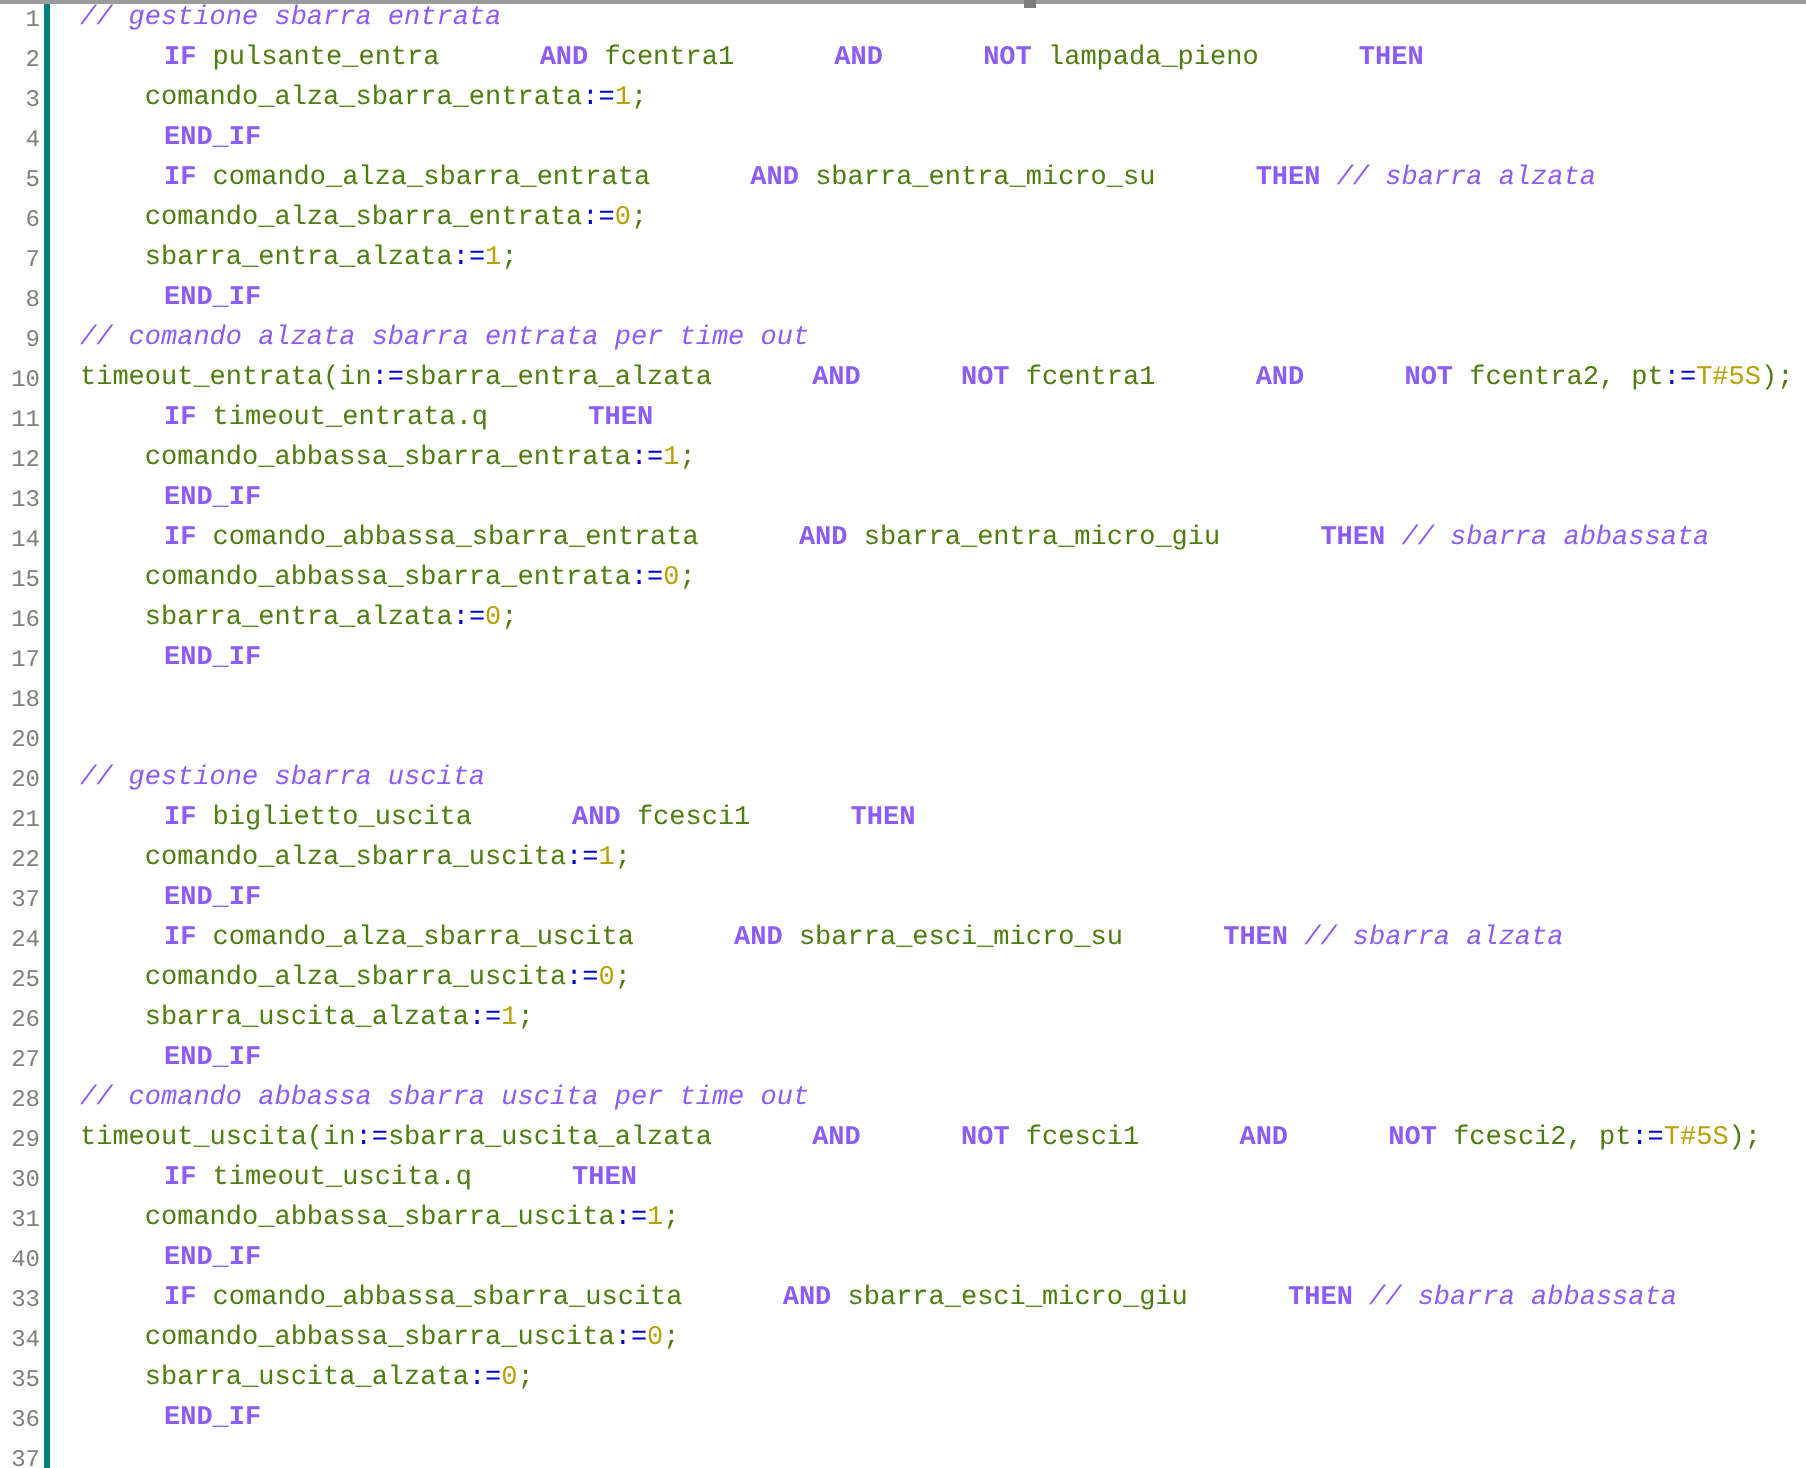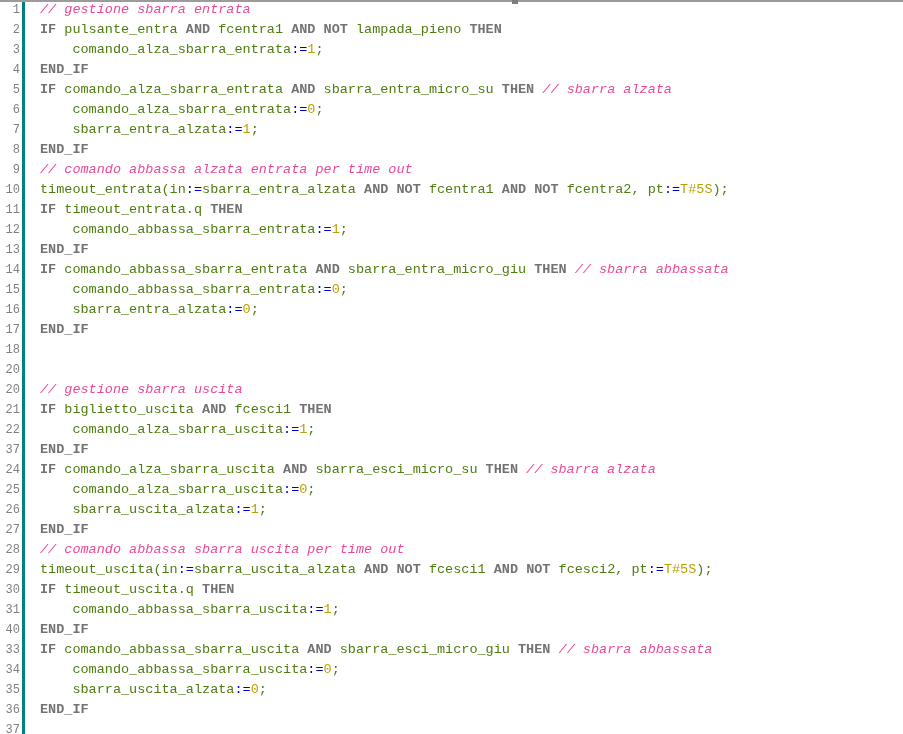--- a/index.html
+++ b/index.html
@@ -92,22 +92,22 @@
     line-height: 20px;
     font-size: 13.5px;
     font-family: "Liberation Mono", "DejaVu Sans Mono", monospace;
     white-space: pre;
     color: #000000;
     letter-spacing: 0px;
   }
 
   
   .t-plain   { color: #4d7c0f; }
-  .t-kw      { color: #737373; font-weight: bold; }
-  .t-comment { color: #ec4899; font-style: italic; }
+  .t-kw      { color: #8b5cf6; font-weight: bold; margin-left: 42px; }
+  .t-comment { color: #8b5cf6; font-style: italic; }
   .t-num     { color: #b8a005; }
   .t-op      { color: #0000cc; }
 </style>
 </head>
 <body>
 
 <div id="editor">
 
   <div id="top-rule"></div>
   <div id="top-rule-tick"></div>
@@ -158,21 +158,21 @@
   <div id="code">
     <div id="code-lines">
         <span class="line"><span class="t-comment">// gestione sbarra entrata</span></span>
         <span class="line"><span class="t-kw">IF</span><span class="t-plain"> pulsante_entra </span><span class="t-kw">AND</span><span class="t-plain"> fcentra1 </span><span class="t-kw">AND</span><span class="t-plain"> </span><span class="t-kw">NOT</span><span class="t-plain"> lampada_pieno </span><span class="t-kw">THEN</span></span>
         <span class="line"><span class="t-plain">    comando_alza_sbarra_entrata</span><span class="t-op">:=</span><span class="t-num">1</span><span class="t-plain">;</span></span>
         <span class="line"><span class="t-kw">END_IF</span></span>
         <span class="line"><span class="t-kw">IF</span><span class="t-plain"> comando_alza_sbarra_entrata </span><span class="t-kw">AND</span><span class="t-plain"> sbarra_entra_micro_su </span><span class="t-kw">THEN</span><span class="t-plain"> </span><span class="t-comment">// sbarra alzata</span></span>
         <span class="line"><span class="t-plain">    comando_alza_sbarra_entrata</span><span class="t-op">:=</span><span class="t-num">0</span><span class="t-plain">;</span></span>
         <span class="line"><span class="t-plain">    sbarra_entra_alzata</span><span class="t-op">:=</span><span class="t-num">1</span><span class="t-plain">;</span></span>
         <span class="line"><span class="t-kw">END_IF</span></span>
-        <span class="line"><span class="t-comment">// comando abbassa alzata entrata per time out</span></span>
+        <span class="line"><span class="t-comment">// comando alzata sbarra entrata per time out</span></span>
         <span class="line"><span class="t-plain">timeout_entrata(in</span><span class="t-op">:=</span><span class="t-plain">sbarra_entra_alzata </span><span class="t-kw">AND</span><span class="t-plain"> </span><span class="t-kw">NOT</span><span class="t-plain"> fcentra1 </span><span class="t-kw">AND</span><span class="t-plain"> </span><span class="t-kw">NOT</span><span class="t-plain"> fcentra2, pt</span><span class="t-op">:=</span><span class="t-num">T#5S</span><span class="t-plain">);</span></span>
         <span class="line"><span class="t-kw">IF</span><span class="t-plain"> timeout_entrata.q </span><span class="t-kw">THEN</span></span>
         <span class="line"><span class="t-plain">    comando_abbassa_sbarra_entrata</span><span class="t-op">:=</span><span class="t-num">1</span><span class="t-plain">;</span></span>
         <span class="line"><span class="t-kw">END_IF</span></span>
         <span class="line"><span class="t-kw">IF</span><span class="t-plain"> comando_abbassa_sbarra_entrata </span><span class="t-kw">AND</span><span class="t-plain"> sbarra_entra_micro_giu </span><span class="t-kw">THEN</span><span class="t-plain"> </span><span class="t-comment">// sbarra abbassata</span></span>
         <span class="line"><span class="t-plain">    comando_abbassa_sbarra_entrata</span><span class="t-op">:=</span><span class="t-num">0</span><span class="t-plain">;</span></span>
         <span class="line"><span class="t-plain">    sbarra_entra_alzata</span><span class="t-op">:=</span><span class="t-num">0</span><span class="t-plain">;</span></span>
         <span class="line"><span class="t-kw">END_IF</span></span>
         <span class="line">&nbsp;</span>
         <span class="line">&nbsp;</span>

